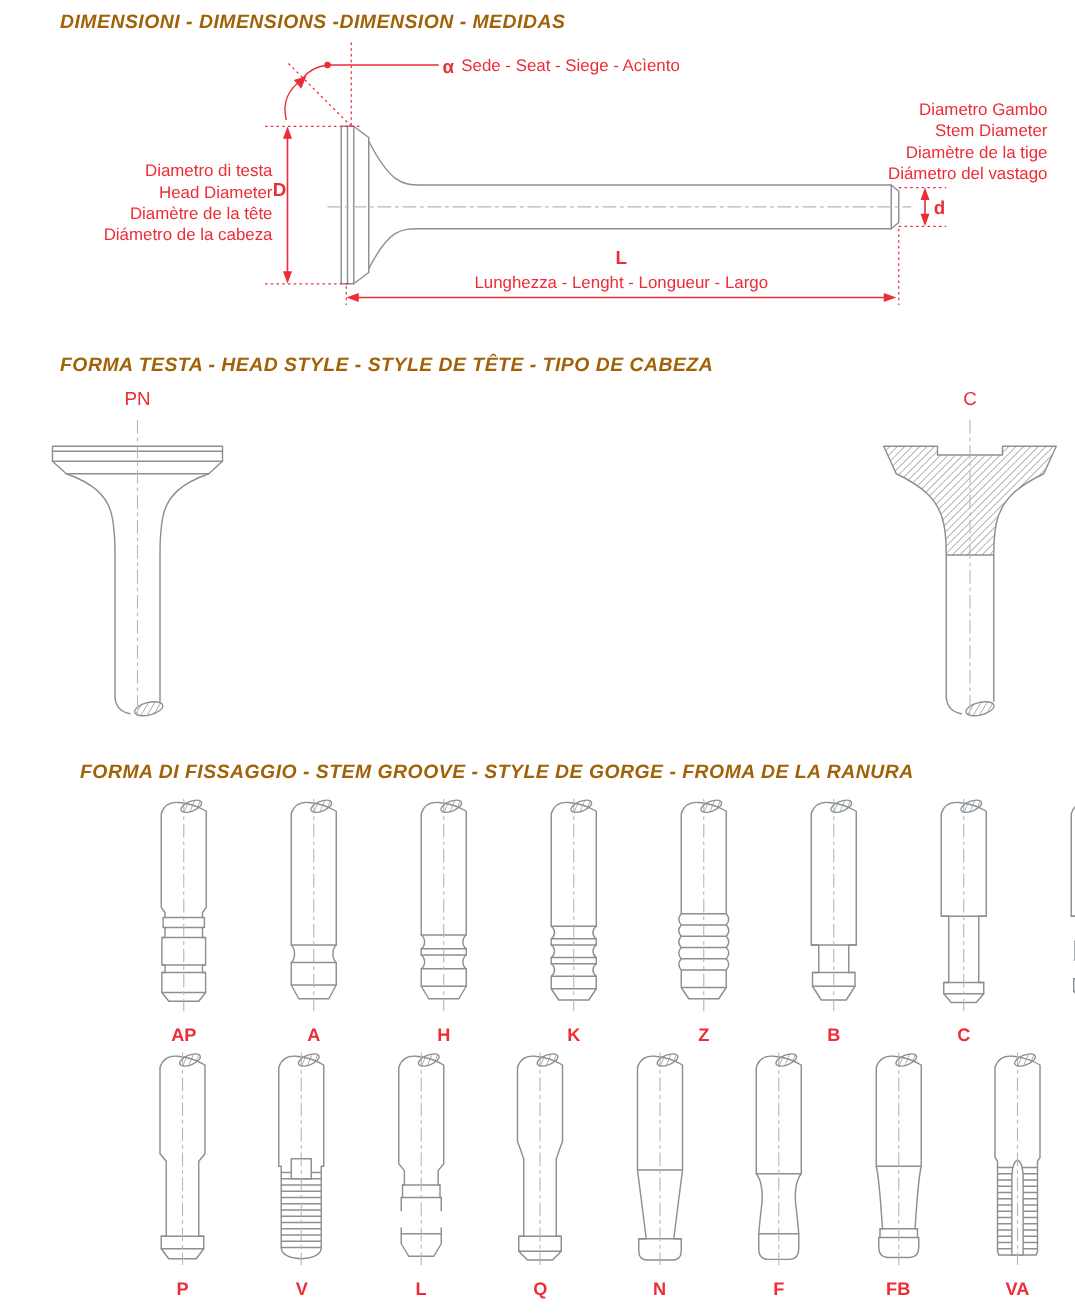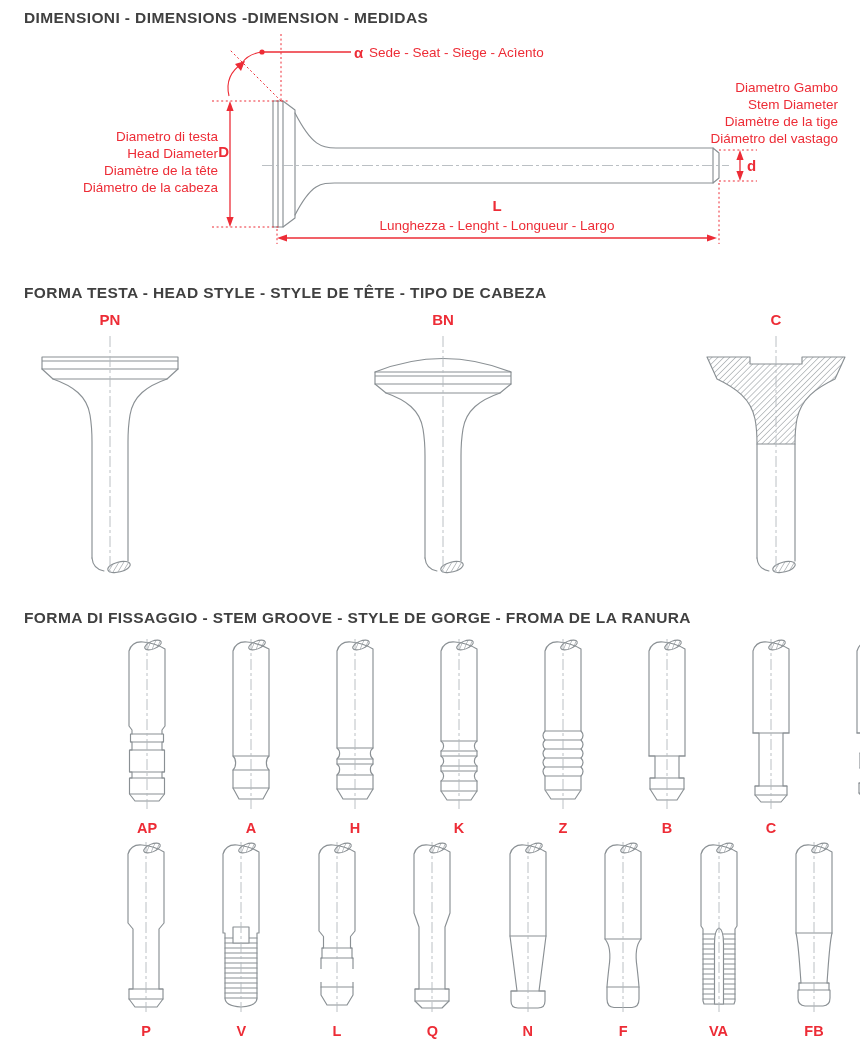--- a/index.html
+++ b/index.html
@@ -1,24 +1,24 @@
 <!DOCTYPE html>
 <html><head>
 <meta charset="utf-8">
 <style>
   html,body{margin:0;padding:0;background:#fff;}
   body{width:860px;height:1051px;position:relative;overflow:hidden;
        font-family:"Liberation Sans","DejaVu Sans",sans-serif;}
-  .sec-title{position:absolute;left:24px;color:#404040;font-weight:bold;
-             font-size:15.5px;letter-spacing:.4px;white-space:nowrap;}
-  #t1{top:9px;} #t2{top:284px;} #t3{top:609px;}
+  .sec-title{position:absolute;left:48px;color:#a16207;font-weight:bold;
+             font-size:15.5px;letter-spacing:.4px;white-space:nowrap;font-style:italic;}
+  #t1{top:9px;} #t2{top:284px;} #t3{top:609px;margin-left:16px;}
   
   .headrow{position:absolute;top:310px;left:35px;width:816px;display:flex;justify-content:space-between;}
   .headcell{width:150px;text-align:center;}
-  .headcell .lbl{color:#ed2c36;font-weight:bold;font-size:15px;height:22px;line-height:20px;}
+  .headcell .lbl{color:#ed2c36;font-weight:normal;font-size:15px;height:22px;line-height:20px;}
   .grow{position:absolute;display:flex;justify-content:space-between;}
   #grow1{top:638px;left:119px;width:670px;gap:48px;}
   #grow2{top:841px;left:118px;width:724px;}
   .gcell{width:56px;text-align:center;}
   .gcell .lbl{color:#ed2c36;font-weight:bold;font-size:14.5px;margin-top:6px;}
   
   .g{stroke:#8a9094;fill:none;stroke-width:1.15;stroke-linejoin:round;stroke-linecap:round;}
   .gw{stroke:#8a9094;fill:#fff;stroke-width:1.15;stroke-linejoin:round;}
   .hf{fill:url(#h);stroke:#8a9094;stroke-width:1.15;stroke-linejoin:round;}
   .el{fill:url(#h);stroke:#8a9094;stroke-width:1.05;}
@@ -112,33 +112,20 @@
       <path class="g" d="M7,25 H143 V37 H7 Z M7,29 H143"></path>
       <path class="g" d="M7,37 L18,47 H132 L143,37"></path>
       <path class="g" d="M18,47 C38,54 52,64 55,83 C57,95 57,102 57,110 V226"></path>
       <path class="g" d="M132,47 C112,54 98,64 95,83 C93,95 93,102 93,110 V229"></path>
       <path class="g" d="M57,226 Q58,237 69,239"></path>
       <ellipse class="el" cx="84" cy="235" rx="11.5" ry="5" transform="rotate(-14 84 235)"></ellipse>
       <path class="cl" d="M75,4 V243"></path>
     </svg>
   </div>
 
-  <div class="headcell">
-    <div class="lbl">BN</div>
-    <svg width="150" height="244" viewBox="0 0 150 244">
-      <path class="g" d="M7,40 Q75,13 143,40"></path>
-      <path class="g" d="M7,40 H143 V52 H7 Z M7,44 H143"></path>
-      <path class="g" d="M7,52 L18,61 H132 L143,52"></path>
-      <path class="g" d="M18,61 C38,68 52,78 55,97 C57,109 57,116 57,124 V226"></path>
-      <path class="g" d="M132,61 C112,68 98,78 95,97 C93,109 93,116 93,124 V229"></path>
-      <path class="g" d="M57,226 Q58,237 69,239"></path>
-      <ellipse class="el" cx="84" cy="235" rx="11.5" ry="5" transform="rotate(-14 84 235)"></ellipse>
-      <path class="cl" d="M75,4 V243"></path>
-    </svg>
-  </div>
 
 
   <div class="headcell">
     <div class="lbl">C</div>
     <svg width="150" height="244" viewBox="0 0 150 244">
       <path class="hf" d="M6,25 H49 V32 H101 V25 H144 L134,47 C115,56 100,67 96,87 C94,97 94,103 94,112 L56,112 C56,103 56,97 54,87 C50,67 35,56 16,47 Z"></path>
       <path class="g" d="M56,112 V226 M94,112 V229"></path>
       <path class="g" d="M56,226 Q57,237 68,239"></path>
       <ellipse class="el" cx="83" cy="235" rx="11.5" ry="5" transform="rotate(-14 83 235)"></ellipse>
       <path class="cl" d="M75,4 V243"></path>
@@ -317,32 +304,32 @@
       <path class="g" d="M10,98 H46 M12,146 H44"></path>
       <path class="cl" d="M28,1 V171"></path>
       <ellipse class="el" cx="34" cy="7" rx="8.8" ry="3.9" transform="rotate(-22 34 7)"></ellipse>
     </svg>
     <div class="lbl">F</div>
   </div>
 
 
   <div class="gcell">
     <svg width="56" height="172" viewBox="0 0 56 172">
+      <path class="gw" d="M10,13 Q13,3 24,4 Q36,5 46,11 V92 C43.5,102 42.5,122 41,142 L43,142 V149 L44,149 V157 Q44,164.5 37,165 H19 Q12,164.5 12,157 V149 L13,149 V142 L15,142 C13.5,122 12.5,102 10,92 Z"></path>
+      <path class="g" d="M10,92 H46 M13,142 H43 M13,149 H43"></path>
+      <path class="cl" d="M28,1 V171"></path>
+      <ellipse class="el" cx="34" cy="7" rx="8.8" ry="3.9" transform="rotate(-22 34 7)"></ellipse>
+    </svg>
+    <div class="lbl">FB</div>
+  </div>
+
+  <div class="gcell">
+    <svg width="56" height="172" viewBox="0 0 56 172">
       <path class="gw" d="M10,13 Q13,3 24,4 Q36,5 46,11 V85 L44,88 V160 L43,163 H13 L12,160 V88 L10,85 Z"></path>
       <path class="g" d="M12,93 H44 M12,98 H44 M12,103 H44 M12,108 H44 M12,113 H44 M12,118 H44 M12,123 H44 M12,128 H44 M12,133 H44 M12,138 H44 M12,143 H44 M12,148 H44 M12,153 H44 M12,158 H44"></path>
       <path class="gw" d="M23.5,163 V102 Q23.5,89 28,87 Q32.5,89 32.5,102 V163 Z"></path>
       <path class="cl" d="M28,1 V171"></path>
       <ellipse class="el" cx="34" cy="7" rx="8.8" ry="3.9" transform="rotate(-22 34 7)"></ellipse>
     </svg>
     <div class="lbl">VA</div>
   </div>
 
-  <div class="gcell">
-    <svg width="56" height="172" viewBox="0 0 56 172">
-      <path class="gw" d="M10,13 Q13,3 24,4 Q36,5 46,11 V92 C43.5,102 42.5,122 41,142 L43,142 V149 L44,149 V157 Q44,164.5 37,165 H19 Q12,164.5 12,157 V149 L13,149 V142 L15,142 C13.5,122 12.5,102 10,92 Z"></path>
-      <path class="g" d="M10,92 H46 M13,142 H43 M13,149 H43"></path>
-      <path class="cl" d="M28,1 V171"></path>
-      <ellipse class="el" cx="34" cy="7" rx="8.8" ry="3.9" transform="rotate(-22 34 7)"></ellipse>
-    </svg>
-    <div class="lbl">FB</div>
-  </div>
-
 </div>
 
 </body></html>

